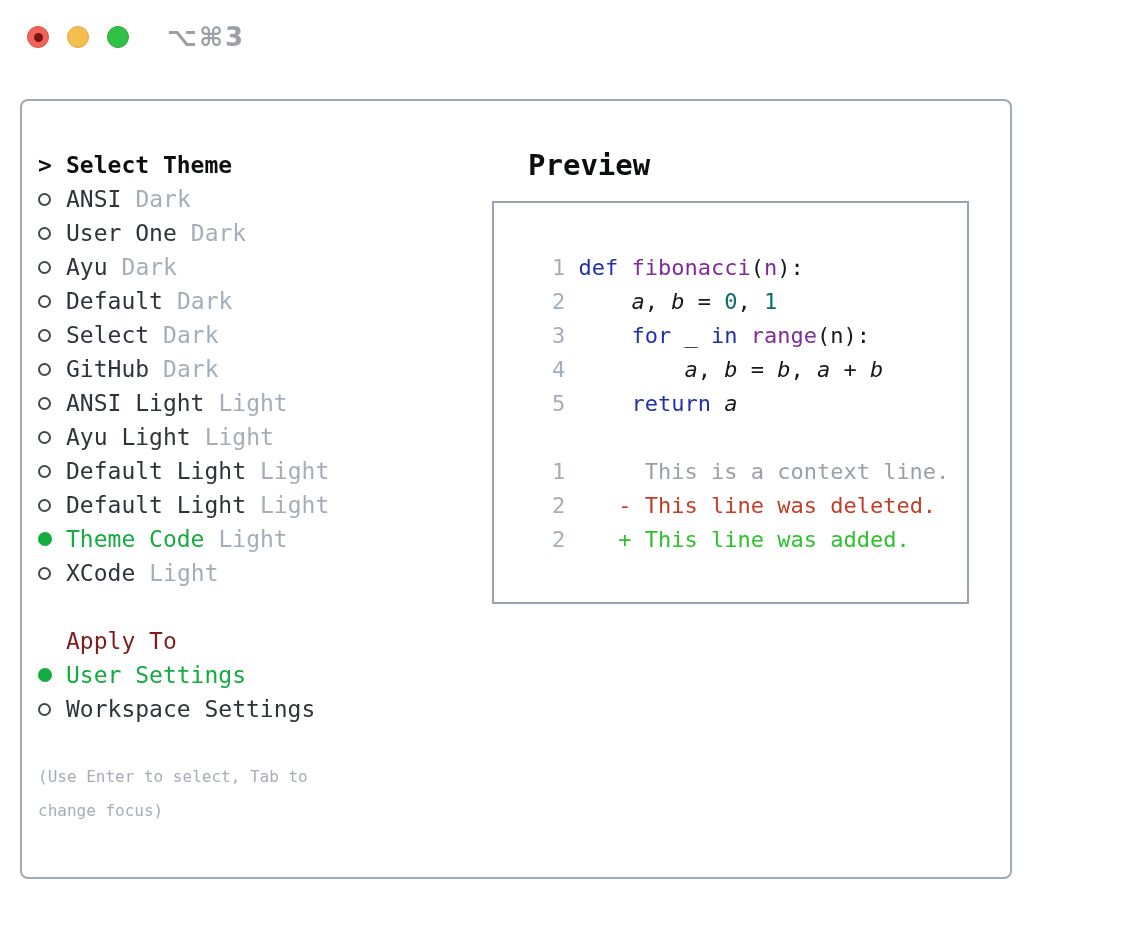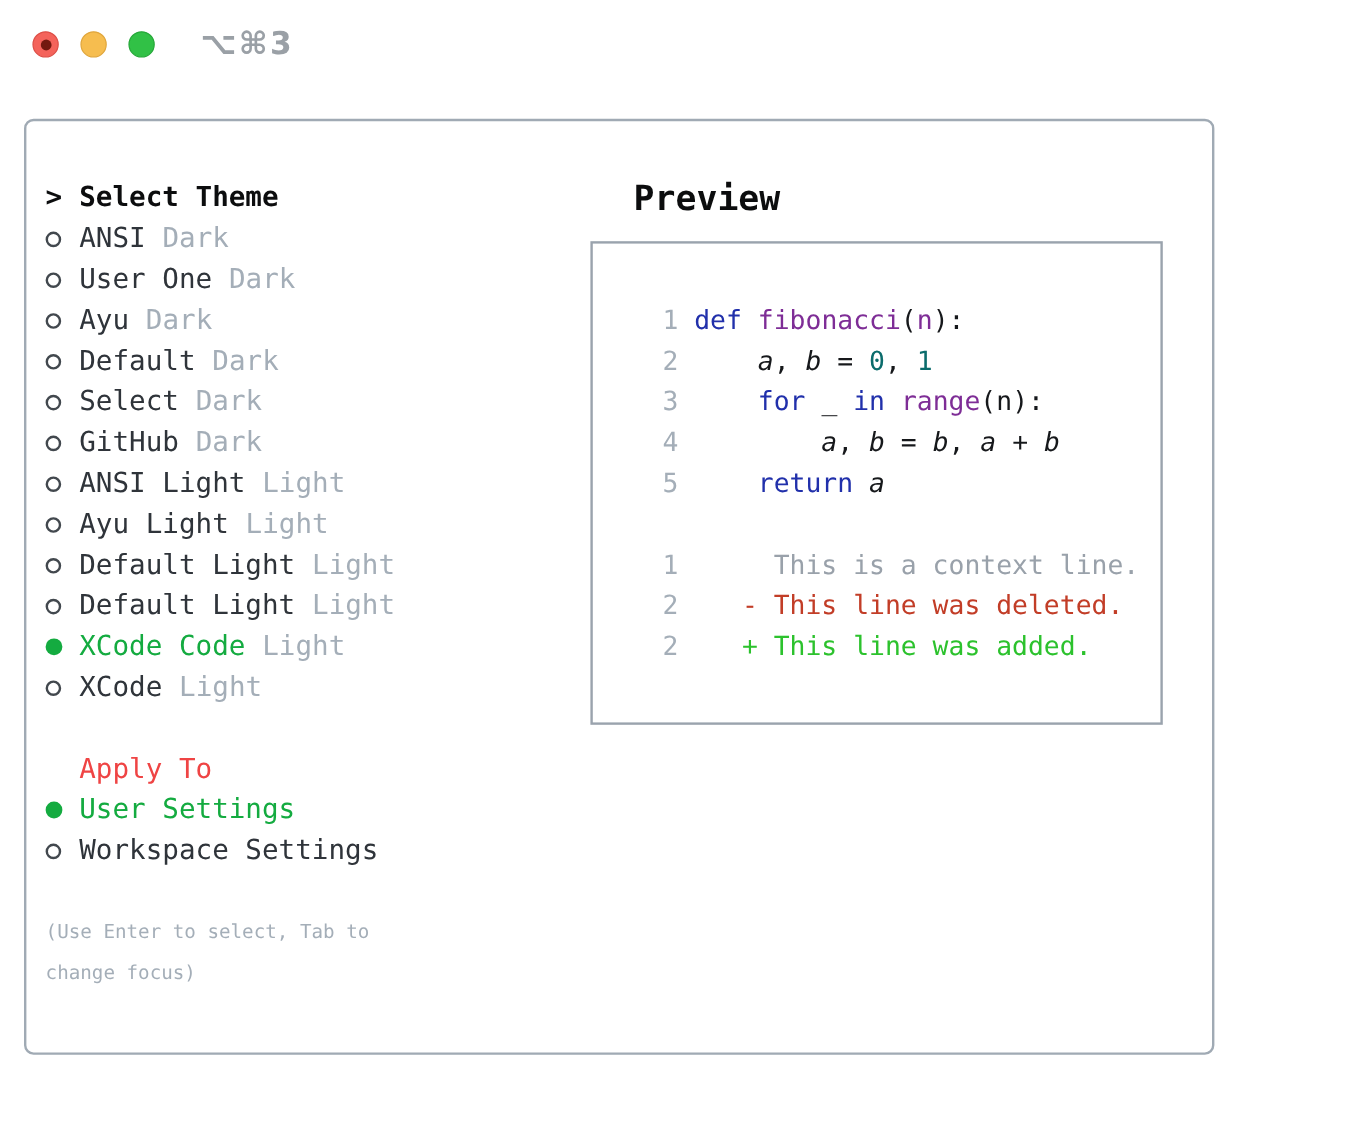--- a/index.html
+++ b/index.html
@@ -161,37 +161,37 @@
     <span class="gutter">
               <span class="ring"></span>
             </span>
     <span class="theme-name">Default Light</span>
     <span class="theme-variant">Light</span>
   </div>
           <div class="row theme-row selected">
     <span class="gutter">
               <span class="dotsel"></span>
             </span>
-    <span class="theme-name">XCode Code</span>
+    <span class="theme-name">Theme Code</span>
     <span class="theme-variant">Light</span>
   </div>
           <div class="row theme-row">
     <span class="gutter">
               <span class="ring"></span>
             </span>
     <span class="theme-name">XCode</span>
     <span class="theme-variant">Light</span>
   </div>
         </div>
     </div>
 
     <div class="apply-col">
       <div class="row">
         <span class="gutter"></span>
-        <span class="hlabel" style="font-weight:normal;color:#ef4444;">Apply To</span>
+        <span class="hlabel" style="font-weight:normal;color:#7f1d1d;">Apply To</span>
       </div>
       <div>
           <div class="row theme-row apply-row selected">
     <span class="gutter">
               <span class="dotsel"></span>
             </span>
     <span class="theme-name">User Settings</span>
   </div>
           <div class="row theme-row apply-row">
     <span class="gutter">

